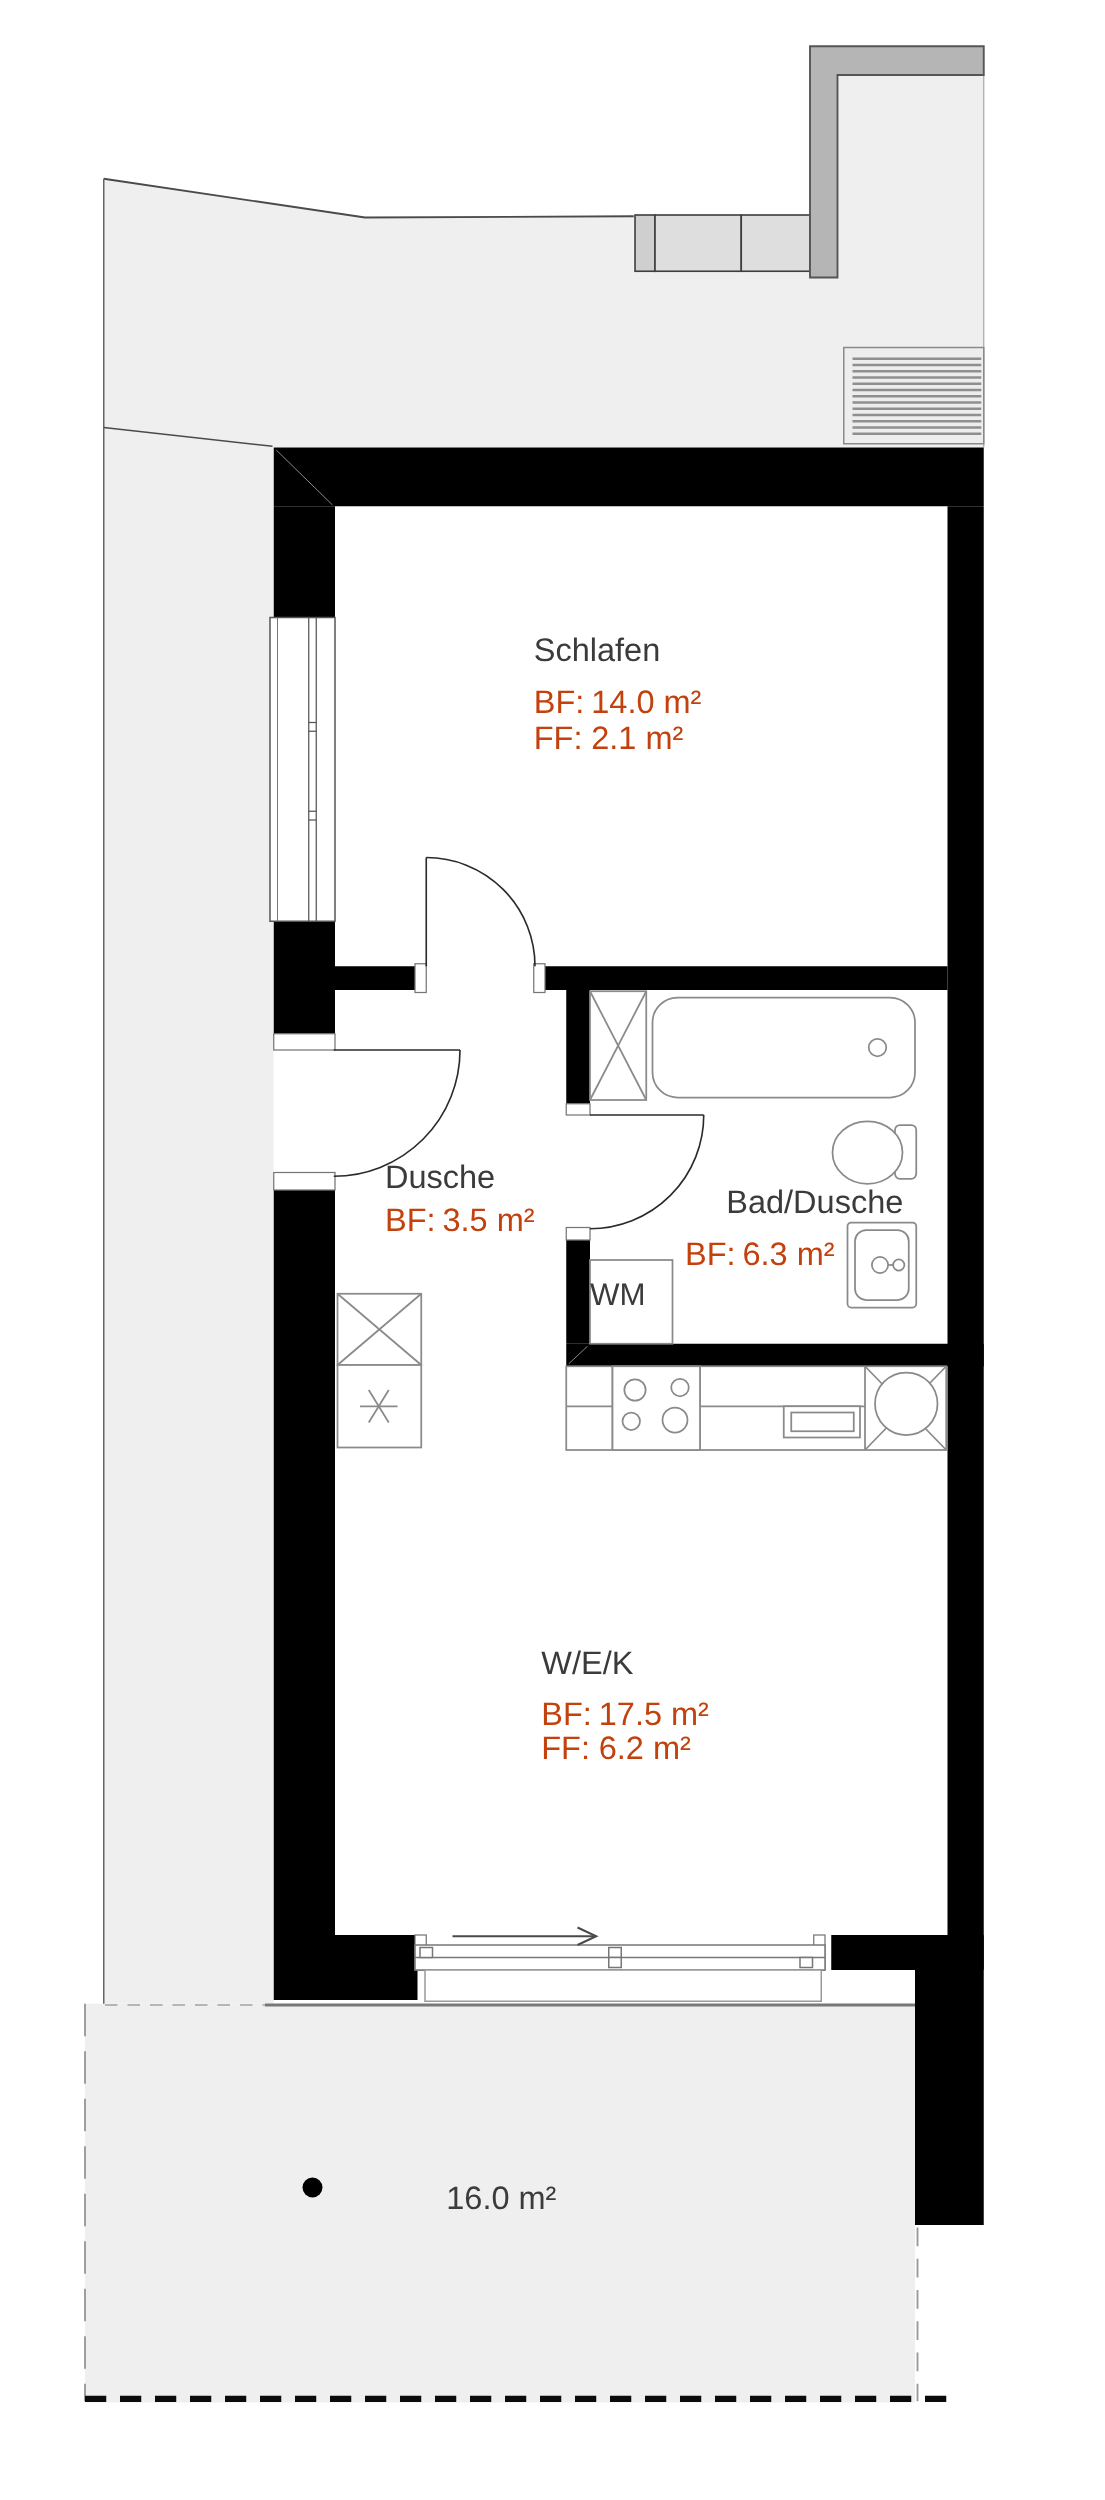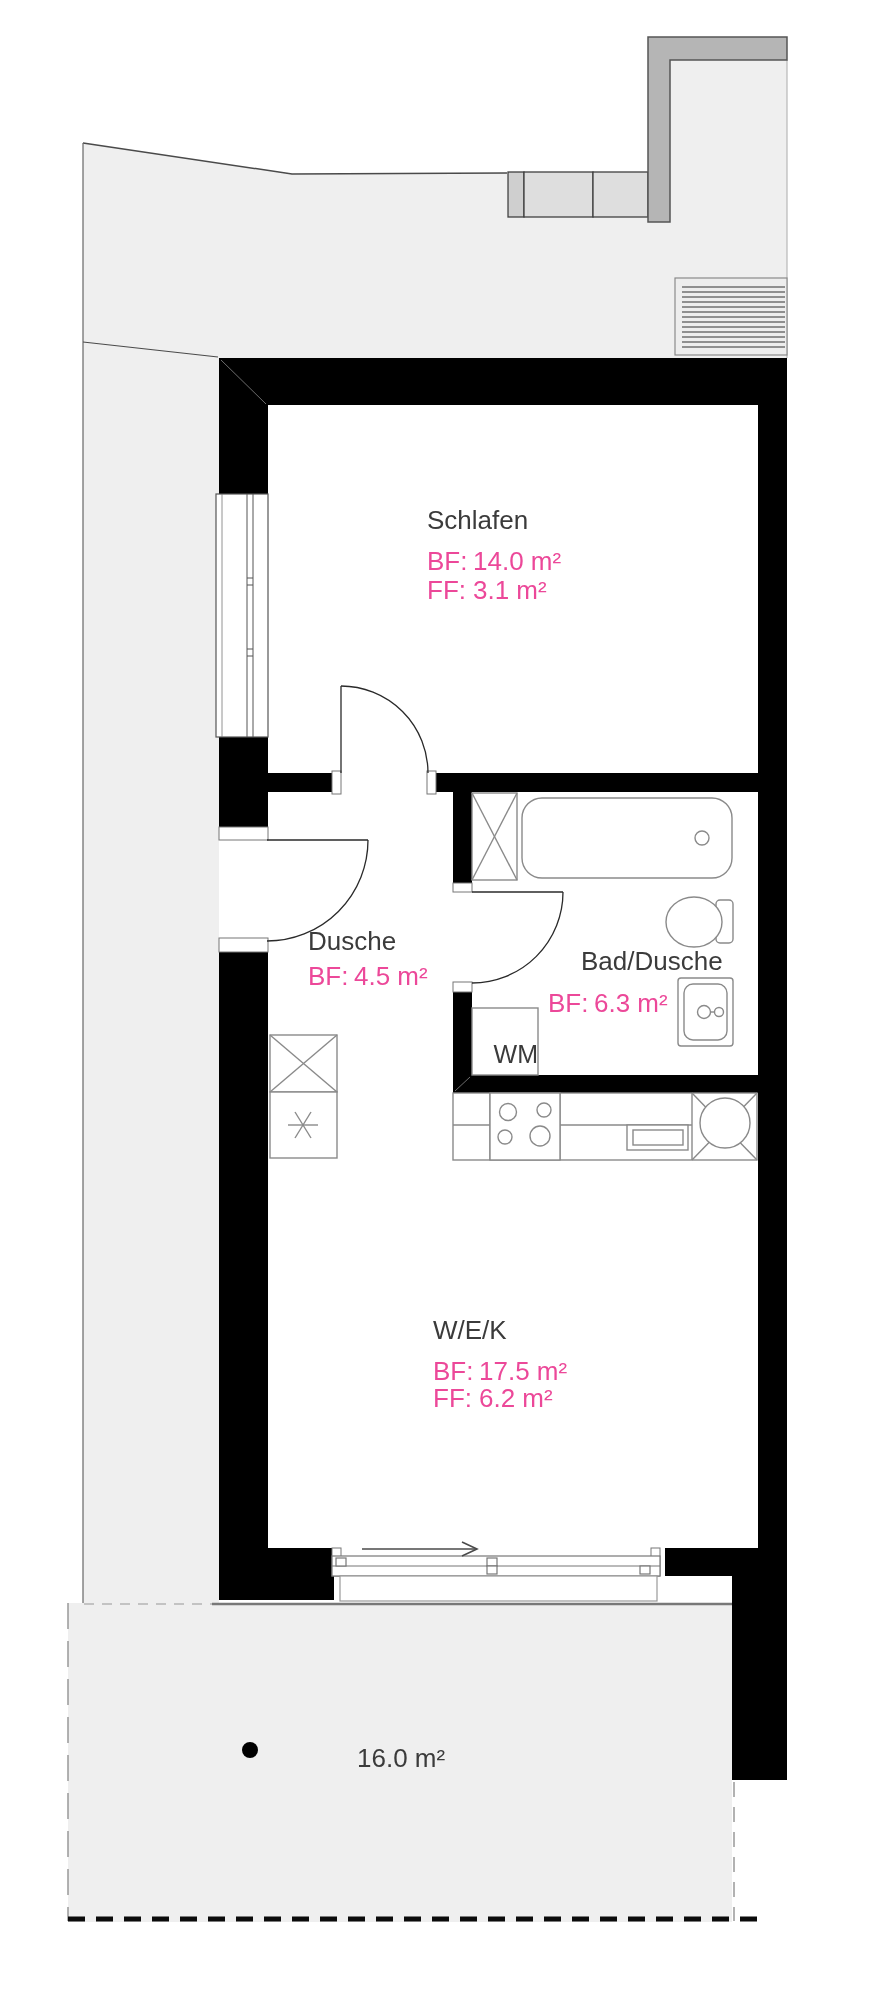--- a/index.html
+++ b/index.html
@@ -1,22 +1,22 @@
 <!DOCTYPE html>
 <html><head>
 <meta charset="utf-8">
 <style>
   html,body{margin:0;padding:0;background:#fff;}
   #stage{position:relative;width:884px;height:2000px;background:#ffffff;overflow:hidden;
          font-family:"Liberation Sans",sans-serif;}
   #stage svg{position:absolute;left:0;top:0;}
   .lbl{position:absolute;font:26px/1.05 "Liberation Sans",sans-serif;color:#3b3b3b;white-space:pre;}
-  .dim{position:absolute;font:26px/1.05 "Liberation Sans",sans-serif;color:#ec4899;white-space:pre;}
+  .dim{position:absolute;font:26px/1.05 "Liberation Sans",sans-serif;color:#c2410c;white-space:pre;}
   .dim .dl{display:inline-block;width:46px;}
-  .wm{position:absolute;width:66px;text-align:right;font:25px/1 "Liberation Sans",sans-serif;color:#3b3b3b;margin-top:18px;}
+  .wm{position:absolute;width:66px;text-align:left;font:25px/1 "Liberation Sans",sans-serif;color:#3b3b3b;}
   .area{position:absolute;font:26px/1 "Liberation Sans",sans-serif;color:#3b3b3b;text-align:center;}
 </style>
 </head>
 <body>
 
 <div id="stage">
 <svg width="884" height="2000" viewBox="0 0 884 2000">
 
   <g>
     <polygon points="83,143 292,174 507,173 507,217 648,217 648,222 670,222 670,60 787,60 787,358 219,358 219,1603 83,1603" fill="#efefef"></polygon>
@@ -187,24 +187,24 @@
     <line x1="212" y1="1604" x2="732" y2="1604" stroke="#787878" stroke-width="2.5"></line>
     <line x1="68" y1="1603" x2="68" y2="1921" stroke="#999" stroke-width="1.5" stroke-dasharray="26 12"></line>
     <line x1="734" y1="1782" x2="734" y2="1921" stroke="#999" stroke-width="1.5" stroke-dasharray="15 10"></line>
     <line x1="68" y1="1919" x2="757" y2="1919" stroke="#0b0b0b" stroke-width="5" stroke-dasharray="17 11"></line>
   </g>
   <circle cx="250" cy="1750" r="8" fill="#000"></circle>
 </svg>
 
   <div class="lbl" style="left:427px;top:507px">Schlafen</div>
   <div class="dim" style="left:427px;top:548px"><span class="dl">BF:</span><span>14.0 m²</span></div>
-  <div class="dim" style="left:427px;top:577px"><span class="dl">FF:</span><span>3.1 m²</span></div>
+  <div class="dim" style="left:427px;top:577px"><span class="dl">FF:</span><span>2.1 m²</span></div>
 
   <div class="lbl" style="left:308px;top:928px">Dusche</div>
-  <div class="dim" style="left:308px;top:963px"><span class="dl">BF:</span><span>4.5 m²</span></div>
+  <div class="dim" style="left:308px;top:963px"><span class="dl">BF:</span><span>3.5 m²</span></div>
 
   <div class="lbl" style="left:581px;top:948px">Bad/Dusche</div>
   <div class="dim" style="left:548px;top:990px"><span class="dl">BF:</span><span>6.3 m²</span></div>
 
   <div class="wm" style="left:472px;top:1024px">WM</div>
 
   <div class="lbl" style="left:433px;top:1317px">W/E/K</div>
   <div class="dim" style="left:433px;top:1358px"><span class="dl">BF:</span><span>17.5 m²</span></div>
   <div class="dim" style="left:433px;top:1385px"><span class="dl">FF:</span><span>6.2 m²</span></div>
 

